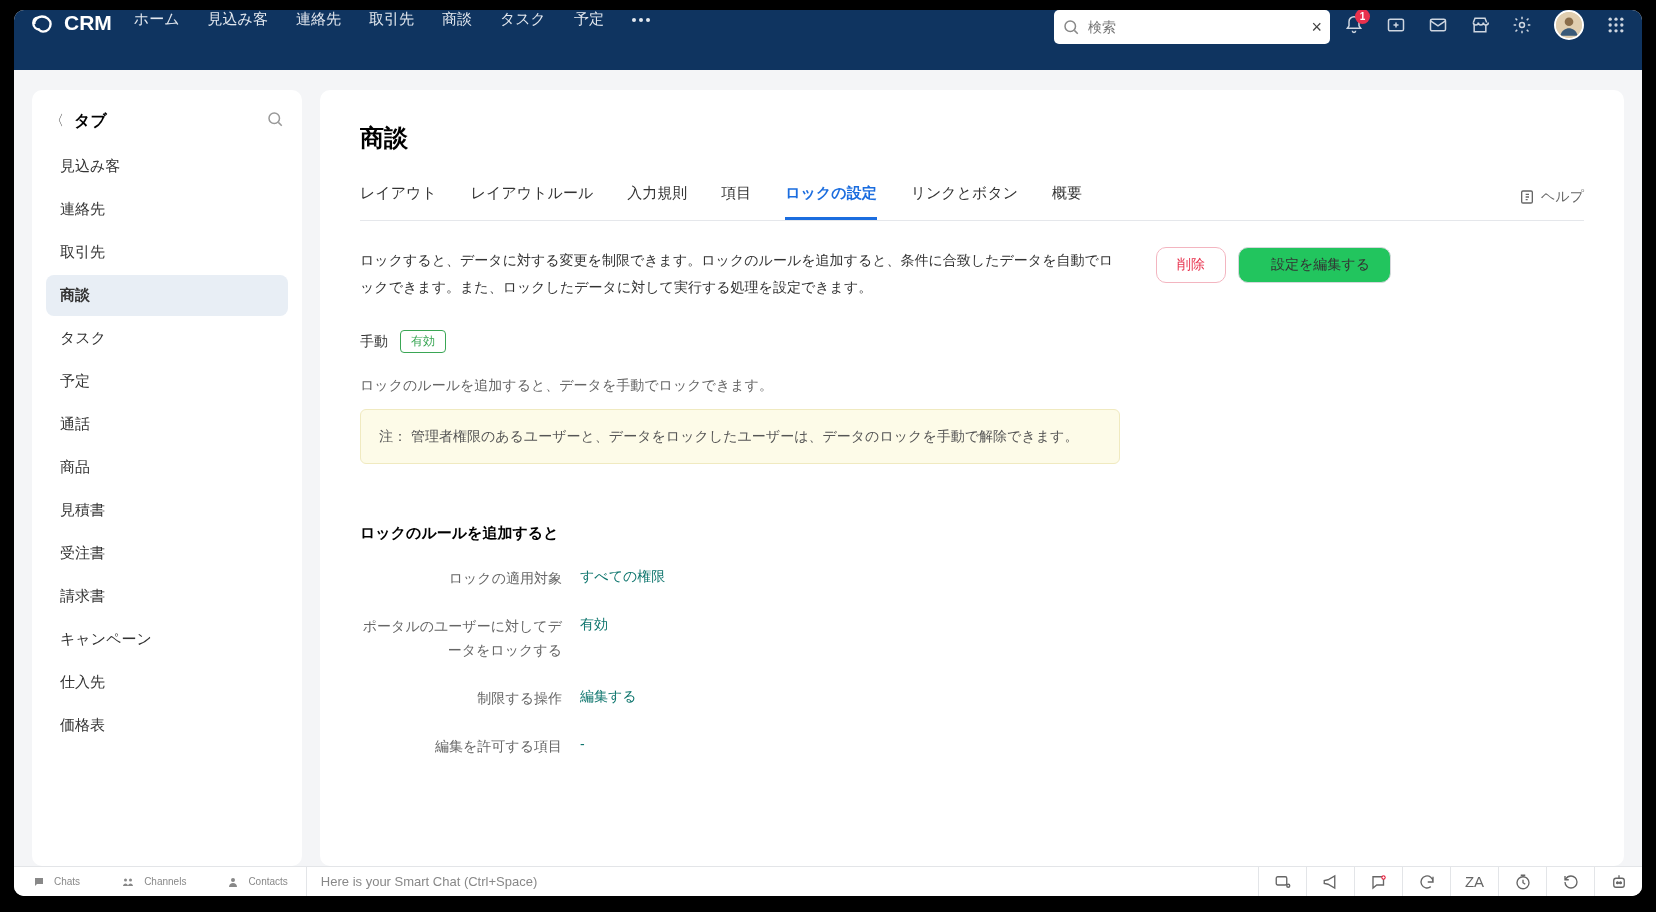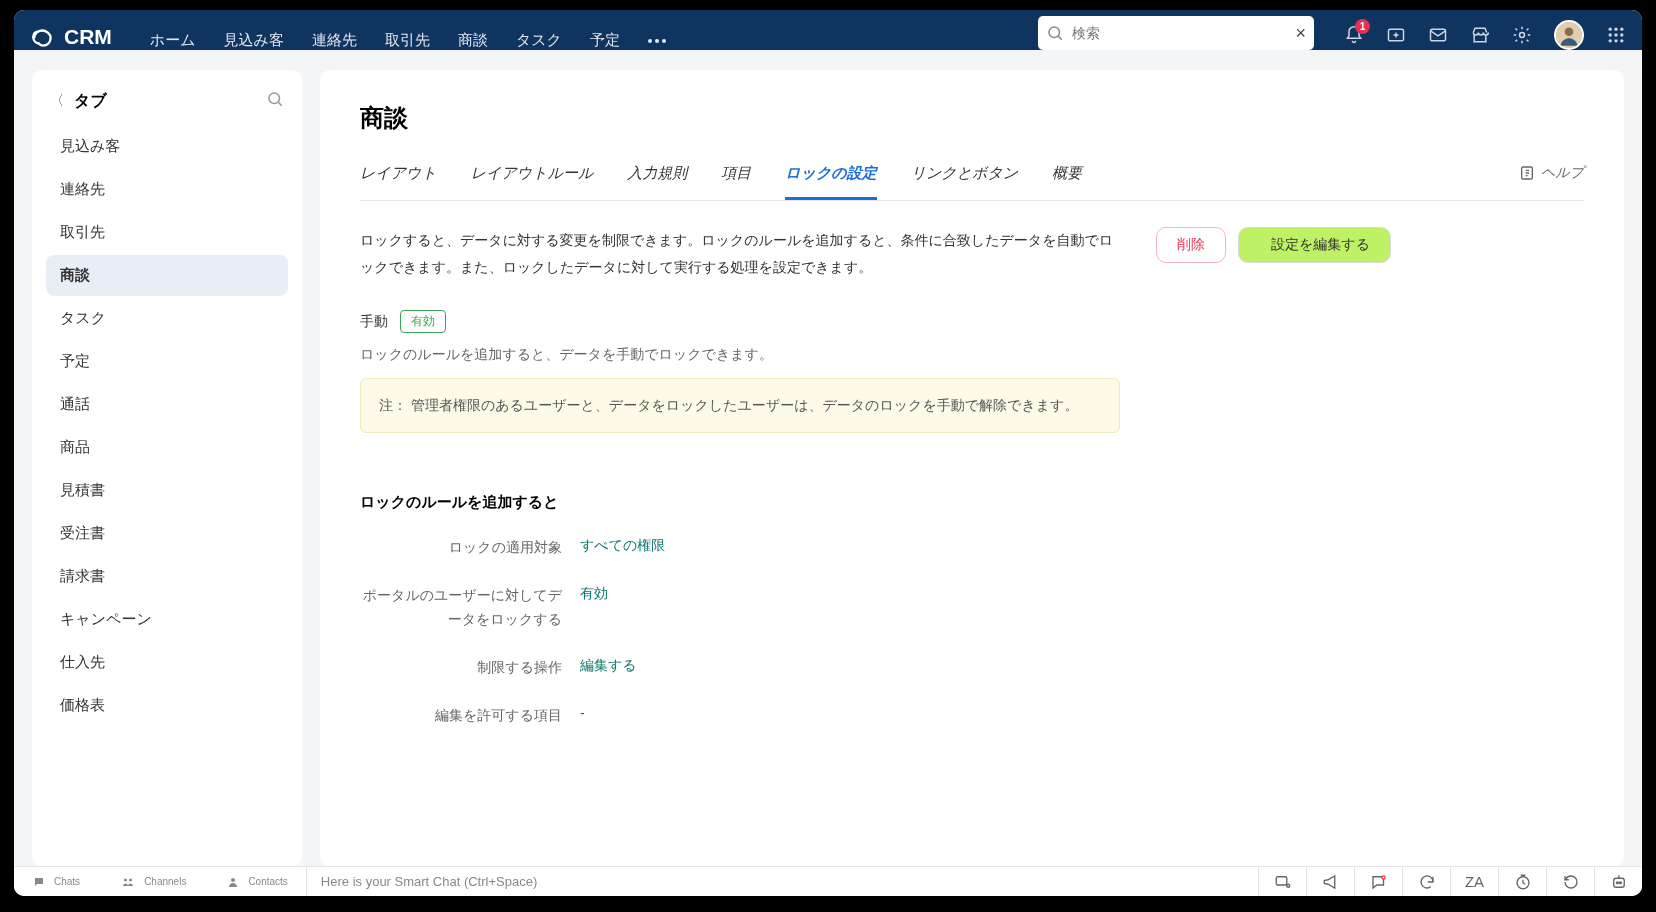--- a/index.html
+++ b/index.html
@@ -1,18 +1,18 @@
 <!DOCTYPE html>
 <html><head>
 <meta charset="utf-8">
 <style>
 * { margin: 0; padding: 0; box-sizing: border-box; font-family: -apple-system, BlinkMacSystemFont, "Segoe UI", "Hiragino Sans", "Hiragino Kaku Gothic ProN", Meiryo, sans-serif; }
 html, body { width: 100%; height: 100%; background: #000; }
 .window { position: absolute; top: 10px; left: 14px; right: 14px; bottom: 16px; background: #fff; border-radius: 10px; overflow: hidden; display: flex; flex-direction: column; }
-.topbar { height: 40px; background: #0f3460; display: flex; align-items: flex-end; padding: 0 16px; gap: 16px; color: #fff; flex-shrink: 0; }
+.topbar { height: 60px; background: #0f3460; display: flex; align-items: flex-start; padding: 0 16px; gap: 0; color: #fff; flex-shrink: 0; }
 .logo { display: flex; align-items: center; gap: 8px; font-size: 21px; font-weight: 600; margin-right: 12px; }
 .logo svg { width: 26px; height: 26px; }
 .nav { display: flex; align-items: center; gap: 28px; margin-left: 10px; font-size: 15px; font-weight: 500; }
 .nav-item { color: #e3e8ef; cursor: pointer; white-space: nowrap; }
 .nav-more { display: flex; gap: 3px; cursor: pointer; }
 .nav-more span { width: 4px; height: 4px; background: #e3e8ef; border-radius: 50%; }
 .topbar-spacer { flex: 1; }
 .search { display: flex; align-items: center; background: #fff; border-radius: 5px; height: 34px; width: 276px; padding: 8px 8px; margin-right: 14px; }
 .search svg { width: 18px; height: 18px; stroke: #888; }
 .search input { flex: 1; border: none; outline: none; font-size: 14px; padding: 0 8px; background: transparent; }
@@ -28,34 +28,34 @@
 .sidebar-head { display: flex; align-items: center; padding: 20px 18px 12px 18px; gap: 10px; }
 .sidebar-head .back { color: #555; cursor: pointer; font-size: 14px; }
 .sidebar-head h3 { font-size: 16px; font-weight: 700; flex: 1; }
 .sidebar-head .search-btn { color: #999; cursor: pointer; }
 .sidebar-list { flex: 1; overflow: auto; padding: 0 14px 14px 14px; }
 .sidebar-item { padding: 11px 14px; font-size: 15px; color: #333; cursor: pointer; border-radius: 8px; margin: 2px 0; }
 .sidebar-item.active { background: #e8eef5; font-weight: 600; }
 
 .main { flex: 1; background: #fff; border-radius: 10px; overflow: auto; padding: 32px 40px; }
 .page-title { font-size: 24px; font-weight: 700; margin-bottom: 30px; }
-.tabs-row { display: flex; align-items: flex-start; border-bottom: 1px solid #e5e7eb; margin-bottom: 26px; font-style: italic; }
+.tabs-row { display: flex; align-items: flex-end; border-bottom: 1px solid #e5e7eb; margin-bottom: 26px; }
 .tab { padding: 0 0 14px 0; margin-right: 34px; font-size: 15px; color: #333; cursor: pointer; border-bottom: 3px solid transparent; font-weight: 500; }
 .tab.active { color: #1b6ddf; border-bottom-color: #1b6ddf; font-weight: 700; }
 .tabs-spacer { flex: 1; }
 .help-link { display: flex; align-items: center; gap: 6px; color: #666; font-size: 14px; cursor: pointer; padding-bottom: 14px; }
 
 .section-top { display: flex; gap: 36px; align-items: flex-start; margin-bottom: 30px; }
 .intro { flex: 1; font-size: 14px; line-height: 1.9; color: #333; max-width: 760px; }
 .actions { display: flex; gap: 12px; }
 .btn { padding: 8px 20px; font-size: 14px; border-radius: 10px; cursor: pointer; border: 1px solid #ddd; background: #fff; white-space: nowrap; }
 .btn-danger { color: #e8314d; border-color: #f3b5c0; }
-.btn-default { background: #bef264; color: #333; border-color: #d6d8dc; padding-left: 32px; }
-
-.manual-row { display: flex; align-items: center; gap: 12px; margin-bottom: 13px; }
+.btn-default { background: #22c55e; color: #333; border-color: #d6d8dc; padding-left: 32px; }
+
+.manual-row { display: flex; align-items: center; gap: 12px; margin-bottom: 24px; }
 .manual-label { font-size: 14px; color: #333; }
 .status-pill { border: 1px solid #3aa655; color: #3aa655; font-size: 12px; padding: 2px 10px; border-radius: 4px; }
 .manual-desc { font-size: 14px; color: #666; margin-bottom: 14px; }
 .note-box { background: #fdfbe8; border: 1px solid #f0eac0; border-radius: 6px; padding: 14px 18px; font-size: 14px; color: #555; line-height: 1.8; max-width: 760px; margin-bottom: 60px; }
 
 .settings-title { font-size: 15px; font-weight: 600; margin-bottom: 24px; }
 .kv-row { display: flex; align-items: flex-start; margin-bottom: 24px; }
 .kv-label { width: 220px; text-align: right; font-size: 14px; color: #666; padding-right: 18px; line-height: 1.7; }
 .kv-value { font-size: 14px; color: #0f766e; padding-top: 1px; }
 

